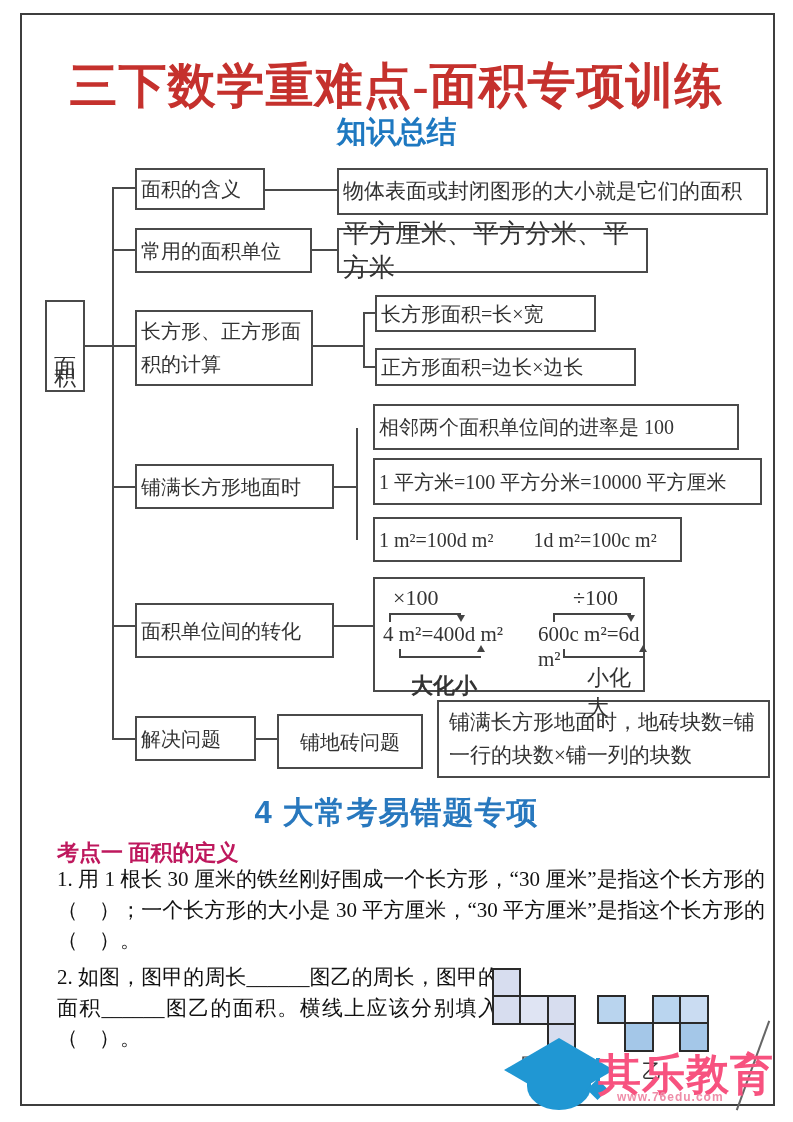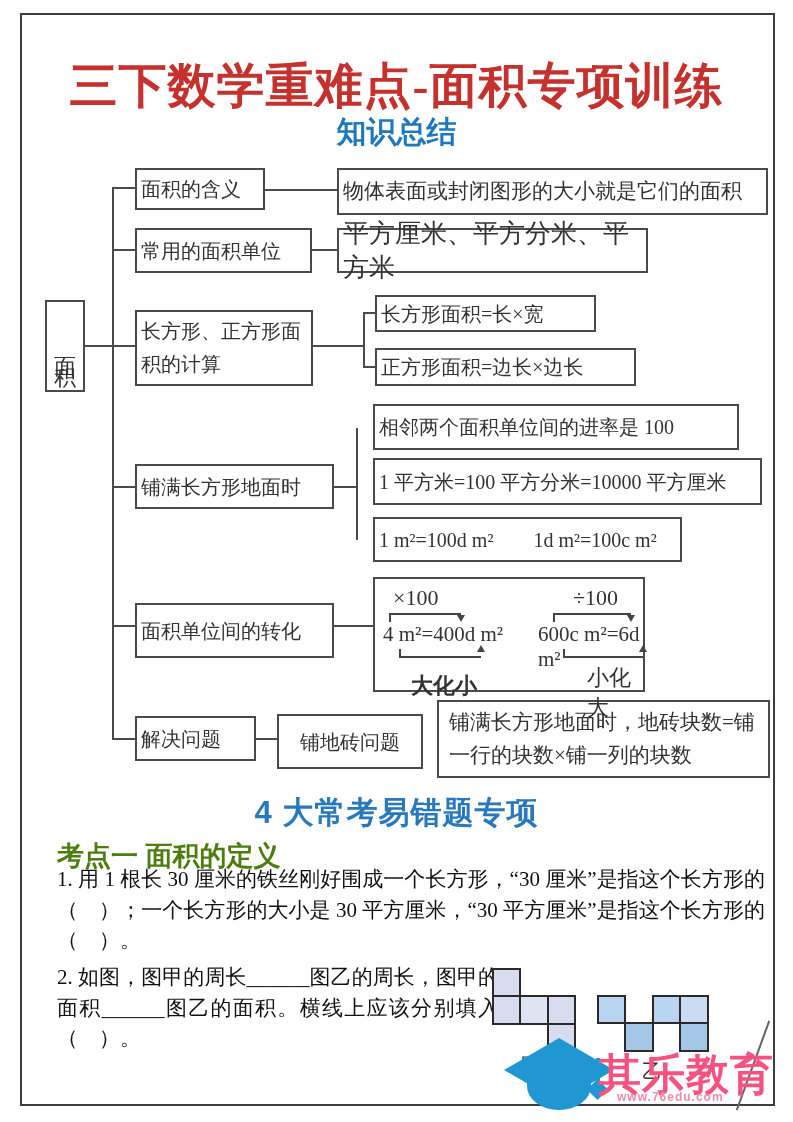--- a/index.html
+++ b/index.html
@@ -36,22 +36,22 @@
   .bk-bot { position:absolute; height:9px; border-bottom:2px solid #444; border-left:2px solid #444; }
   .arr-down { position:absolute; width:0; height:0;
     border-left:4px solid transparent; border-right:4px solid transparent; border-top:7px solid #444; }
   .arr-up { position:absolute; width:0; height:0;
     border-left:4px solid transparent; border-right:4px solid transparent; border-bottom:7px solid #444; }
   
   .sec-title { position:absolute; left:0; top:792px; width:100%; text-align:center;
     font-family:"Liberation Sans","DejaVu Sans",sans-serif;
     font-size:31px; font-weight:bold; color:#2878be; letter-spacing:1px; }
   .topic { position:absolute; left:57px; top:838px;
-    font-family:Liberation Sans, sans-serif;
-    font-size:27px; font-weight:bold; color:#4d7c0f; }
+    font-family:Liberation Serif, serif;
+    font-size:22px; font-weight:bold; color:#be185d; }
   .q { position:absolute; font-size:21px; line-height:30.5px; color:#111; text-align:justify; }
   .q1 { left:57px; top:864px; width:708px; }
   .q2 { left:57px; top:962px; width:442px; }
   
   .figure { position:absolute; }
   .sq { position:absolute; border:2px solid #2a2a2a; }
   .fig-label { position:absolute; font-size:20px; color:#333; z-index:1; }
   
   .wm-cap-top { position:absolute; left:504px; top:1038px; width:110px; height:64px;
     background:#2097d3; clip-path:polygon(50% 0, 100% 50%, 50% 100%, 0 50%); z-index:2; }

